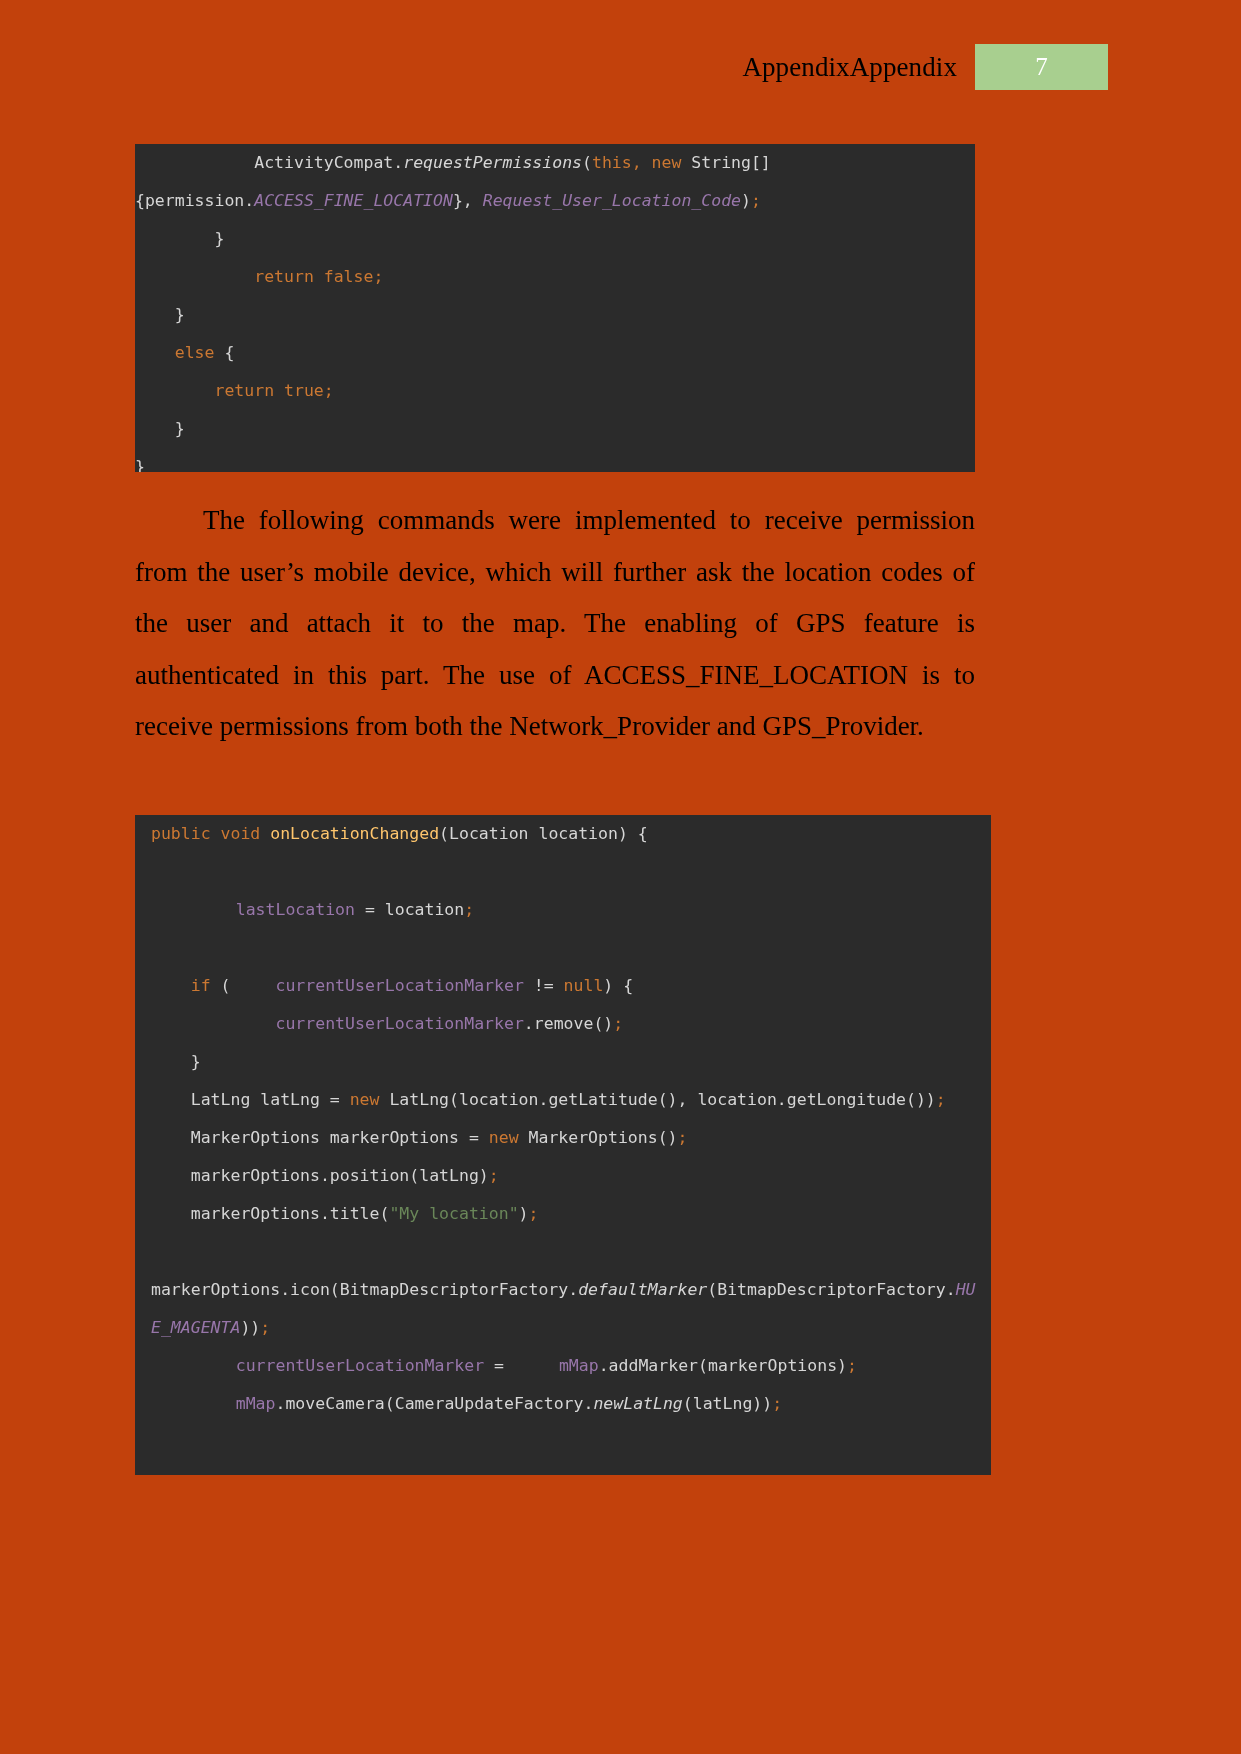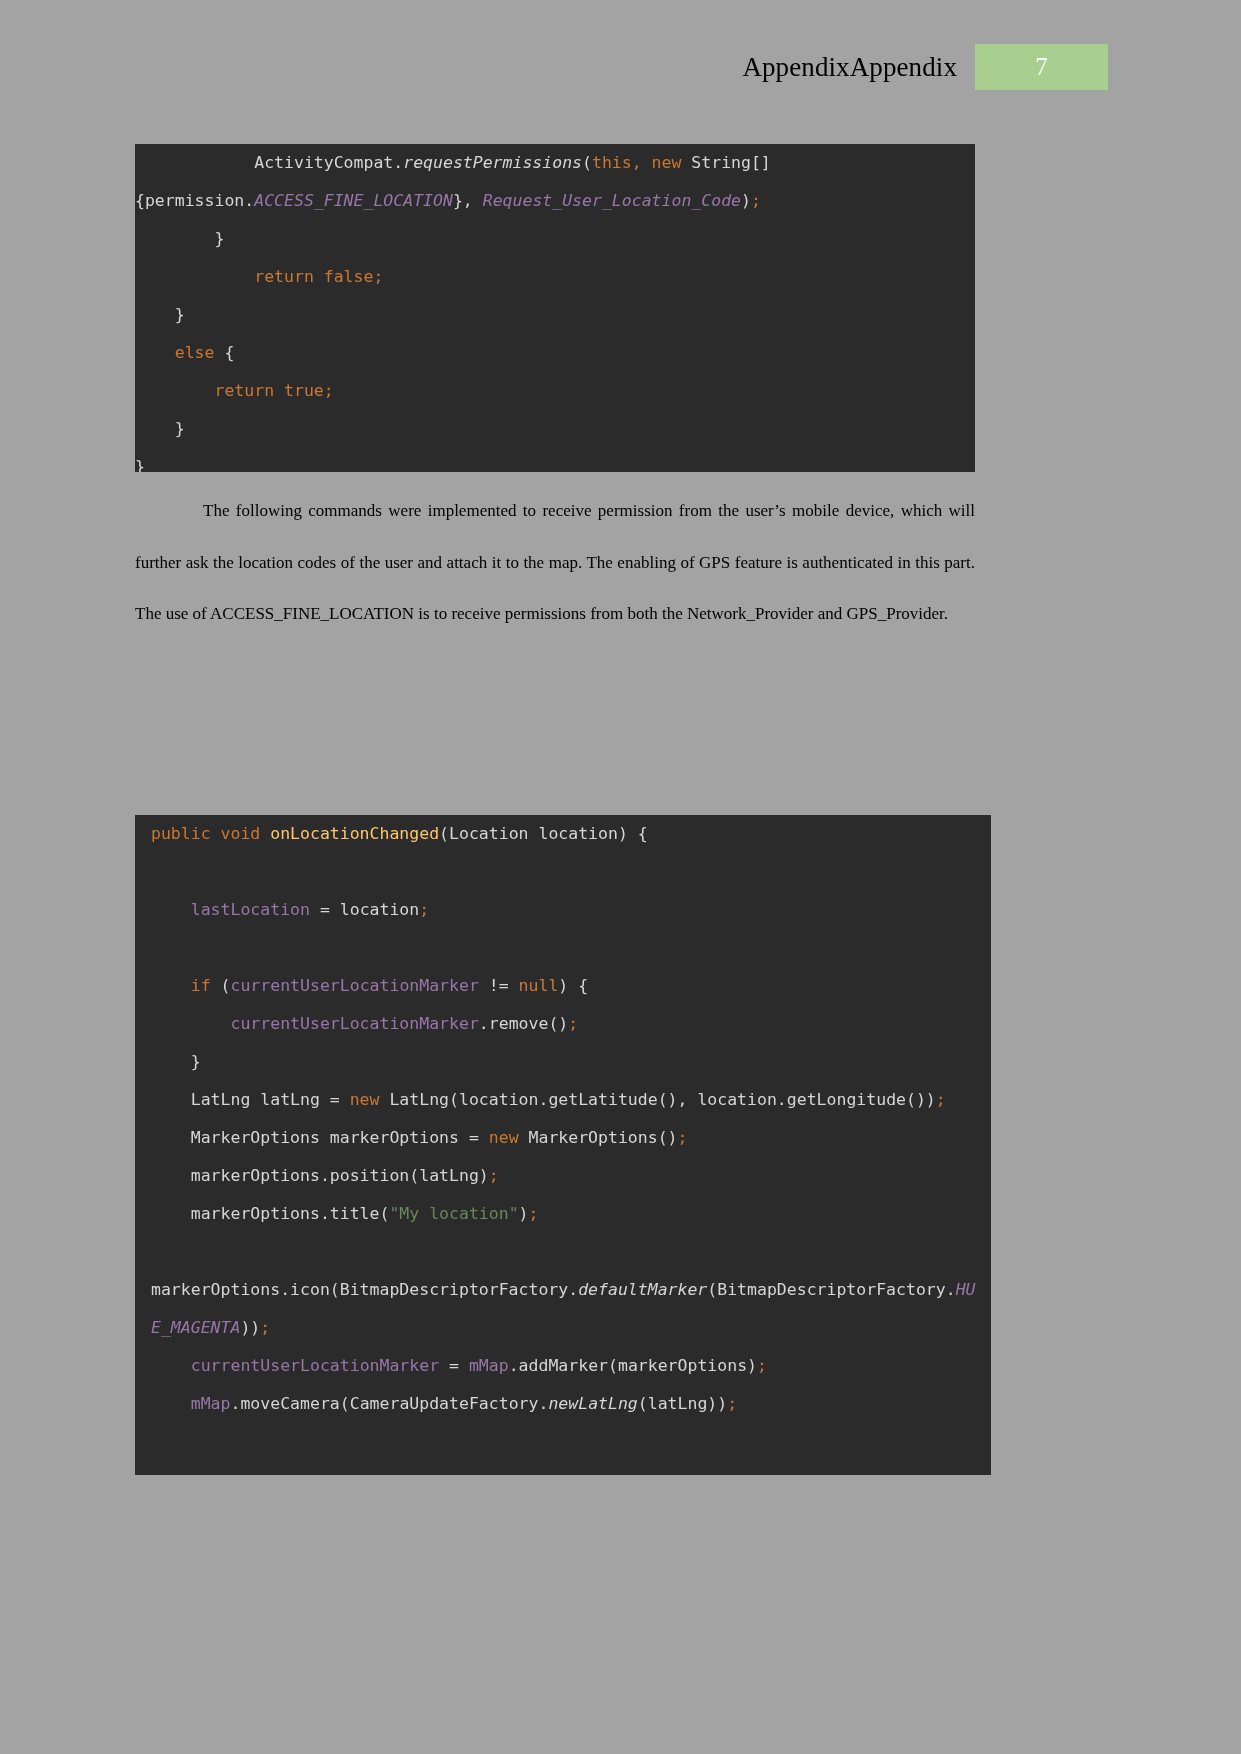--- a/index.html
+++ b/index.html
@@ -15,21 +15,21 @@
     color: #000000;
     overflow: hidden;
   }
 
   
   .page {
     position: absolute;
     left: 0; top: 0;
     width: 1241px;
     height: 1754px;
-    background: #a3a3a3;
+    background: #c2410c;
   }
 
   
   .header {
     position: absolute;
     left: 135px;
     top: 44px;
     width: 973px;
     height: 46px;
     display: flex;
@@ -87,34 +87,34 @@
   .code-line {
     height: 38px;
     white-space: pre;
     padding-left: 0;
   }
 
   
   .t-plain    { color: #d6d6d6; }
   .t-kw       { color: #cc7832; }          
   .t-punct    { color: #cc7832; }          
-  .t-field    { color: #9876aa; }          
+  .t-field    { color: #9876aa; margin-left: 45px; }          
   .t-const    { color: #9876aa; font-style: italic; }  
   .t-static   { color: #d6d6d6; font-style: italic; }  
   .t-method   { color: #ffc66d; }          
   .t-string   { color: #6a8759; }
 
   
   .body-par {
     position: absolute;
     left: 135px;
     top: 468px;
     width: 840px;
     font-family: "Liberation Serif", serif;
-    font-size: 17px;
+    font-size: 27px;
     line-height: 51.5px;
     text-align: justify;
     text-justify: inter-word;
     text-indent: 68px;
     color: #000000;
     hyphens: none;
   }
 </style>
 </head>
 <body>

